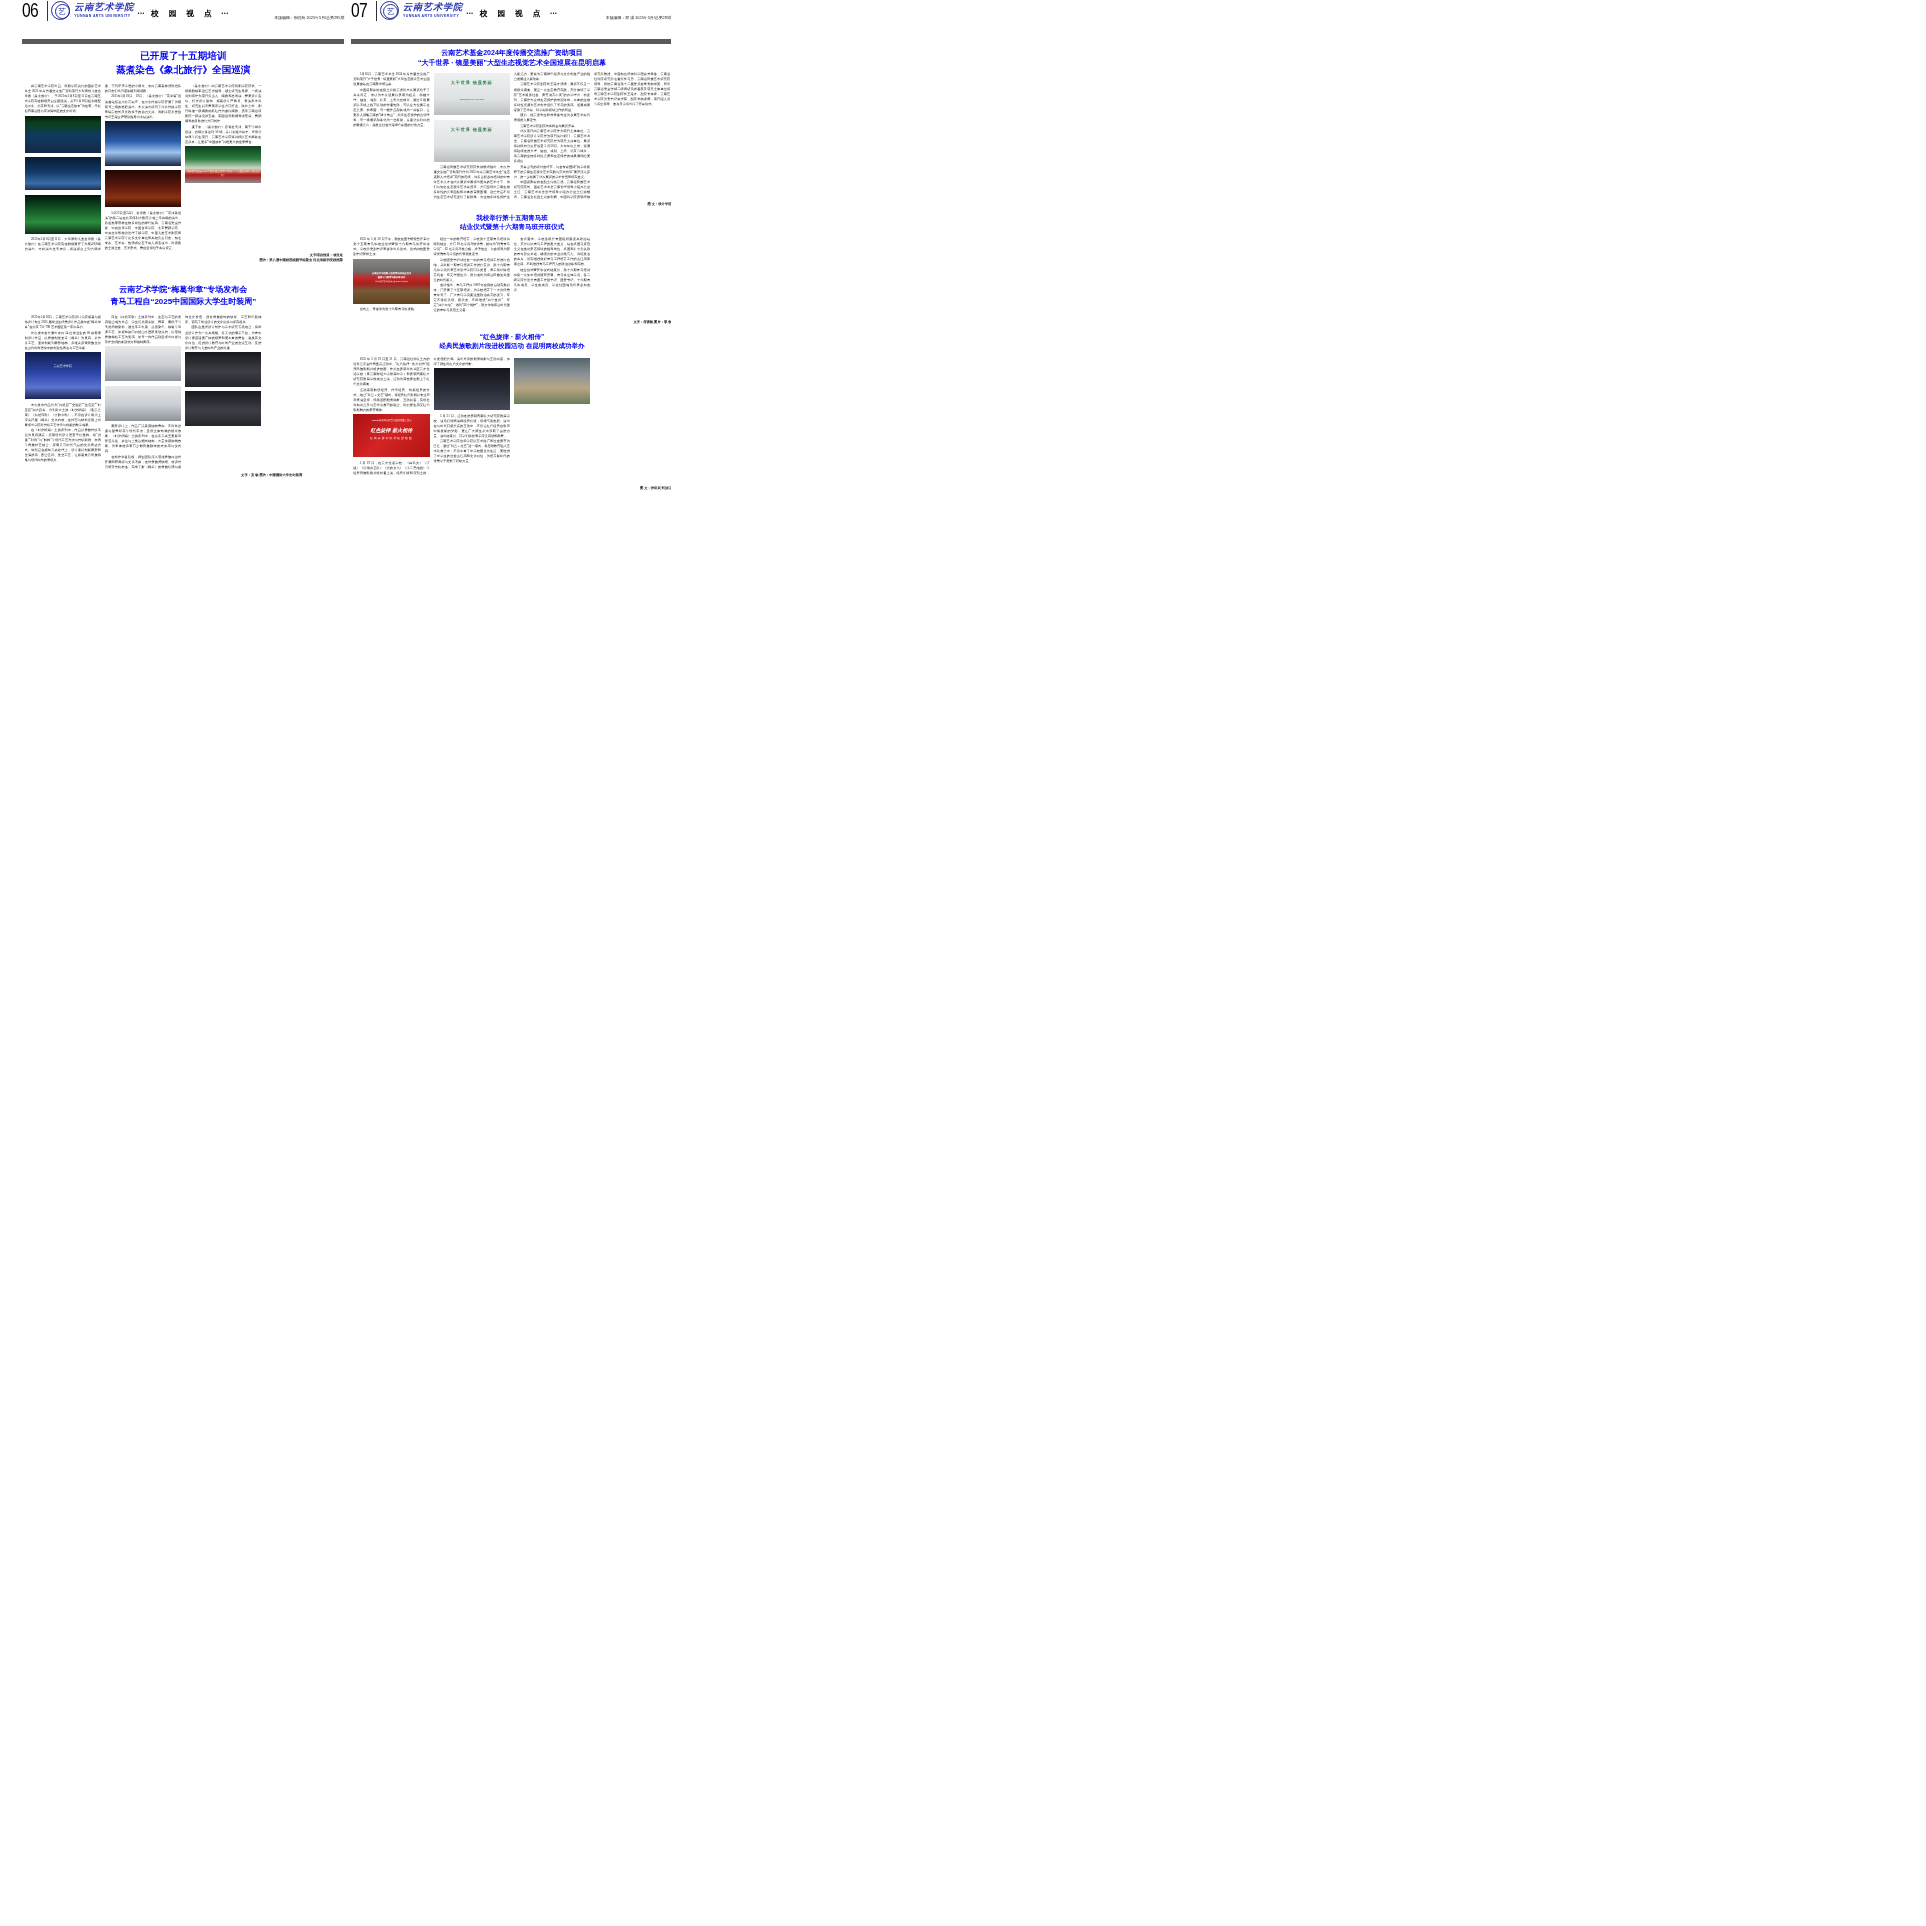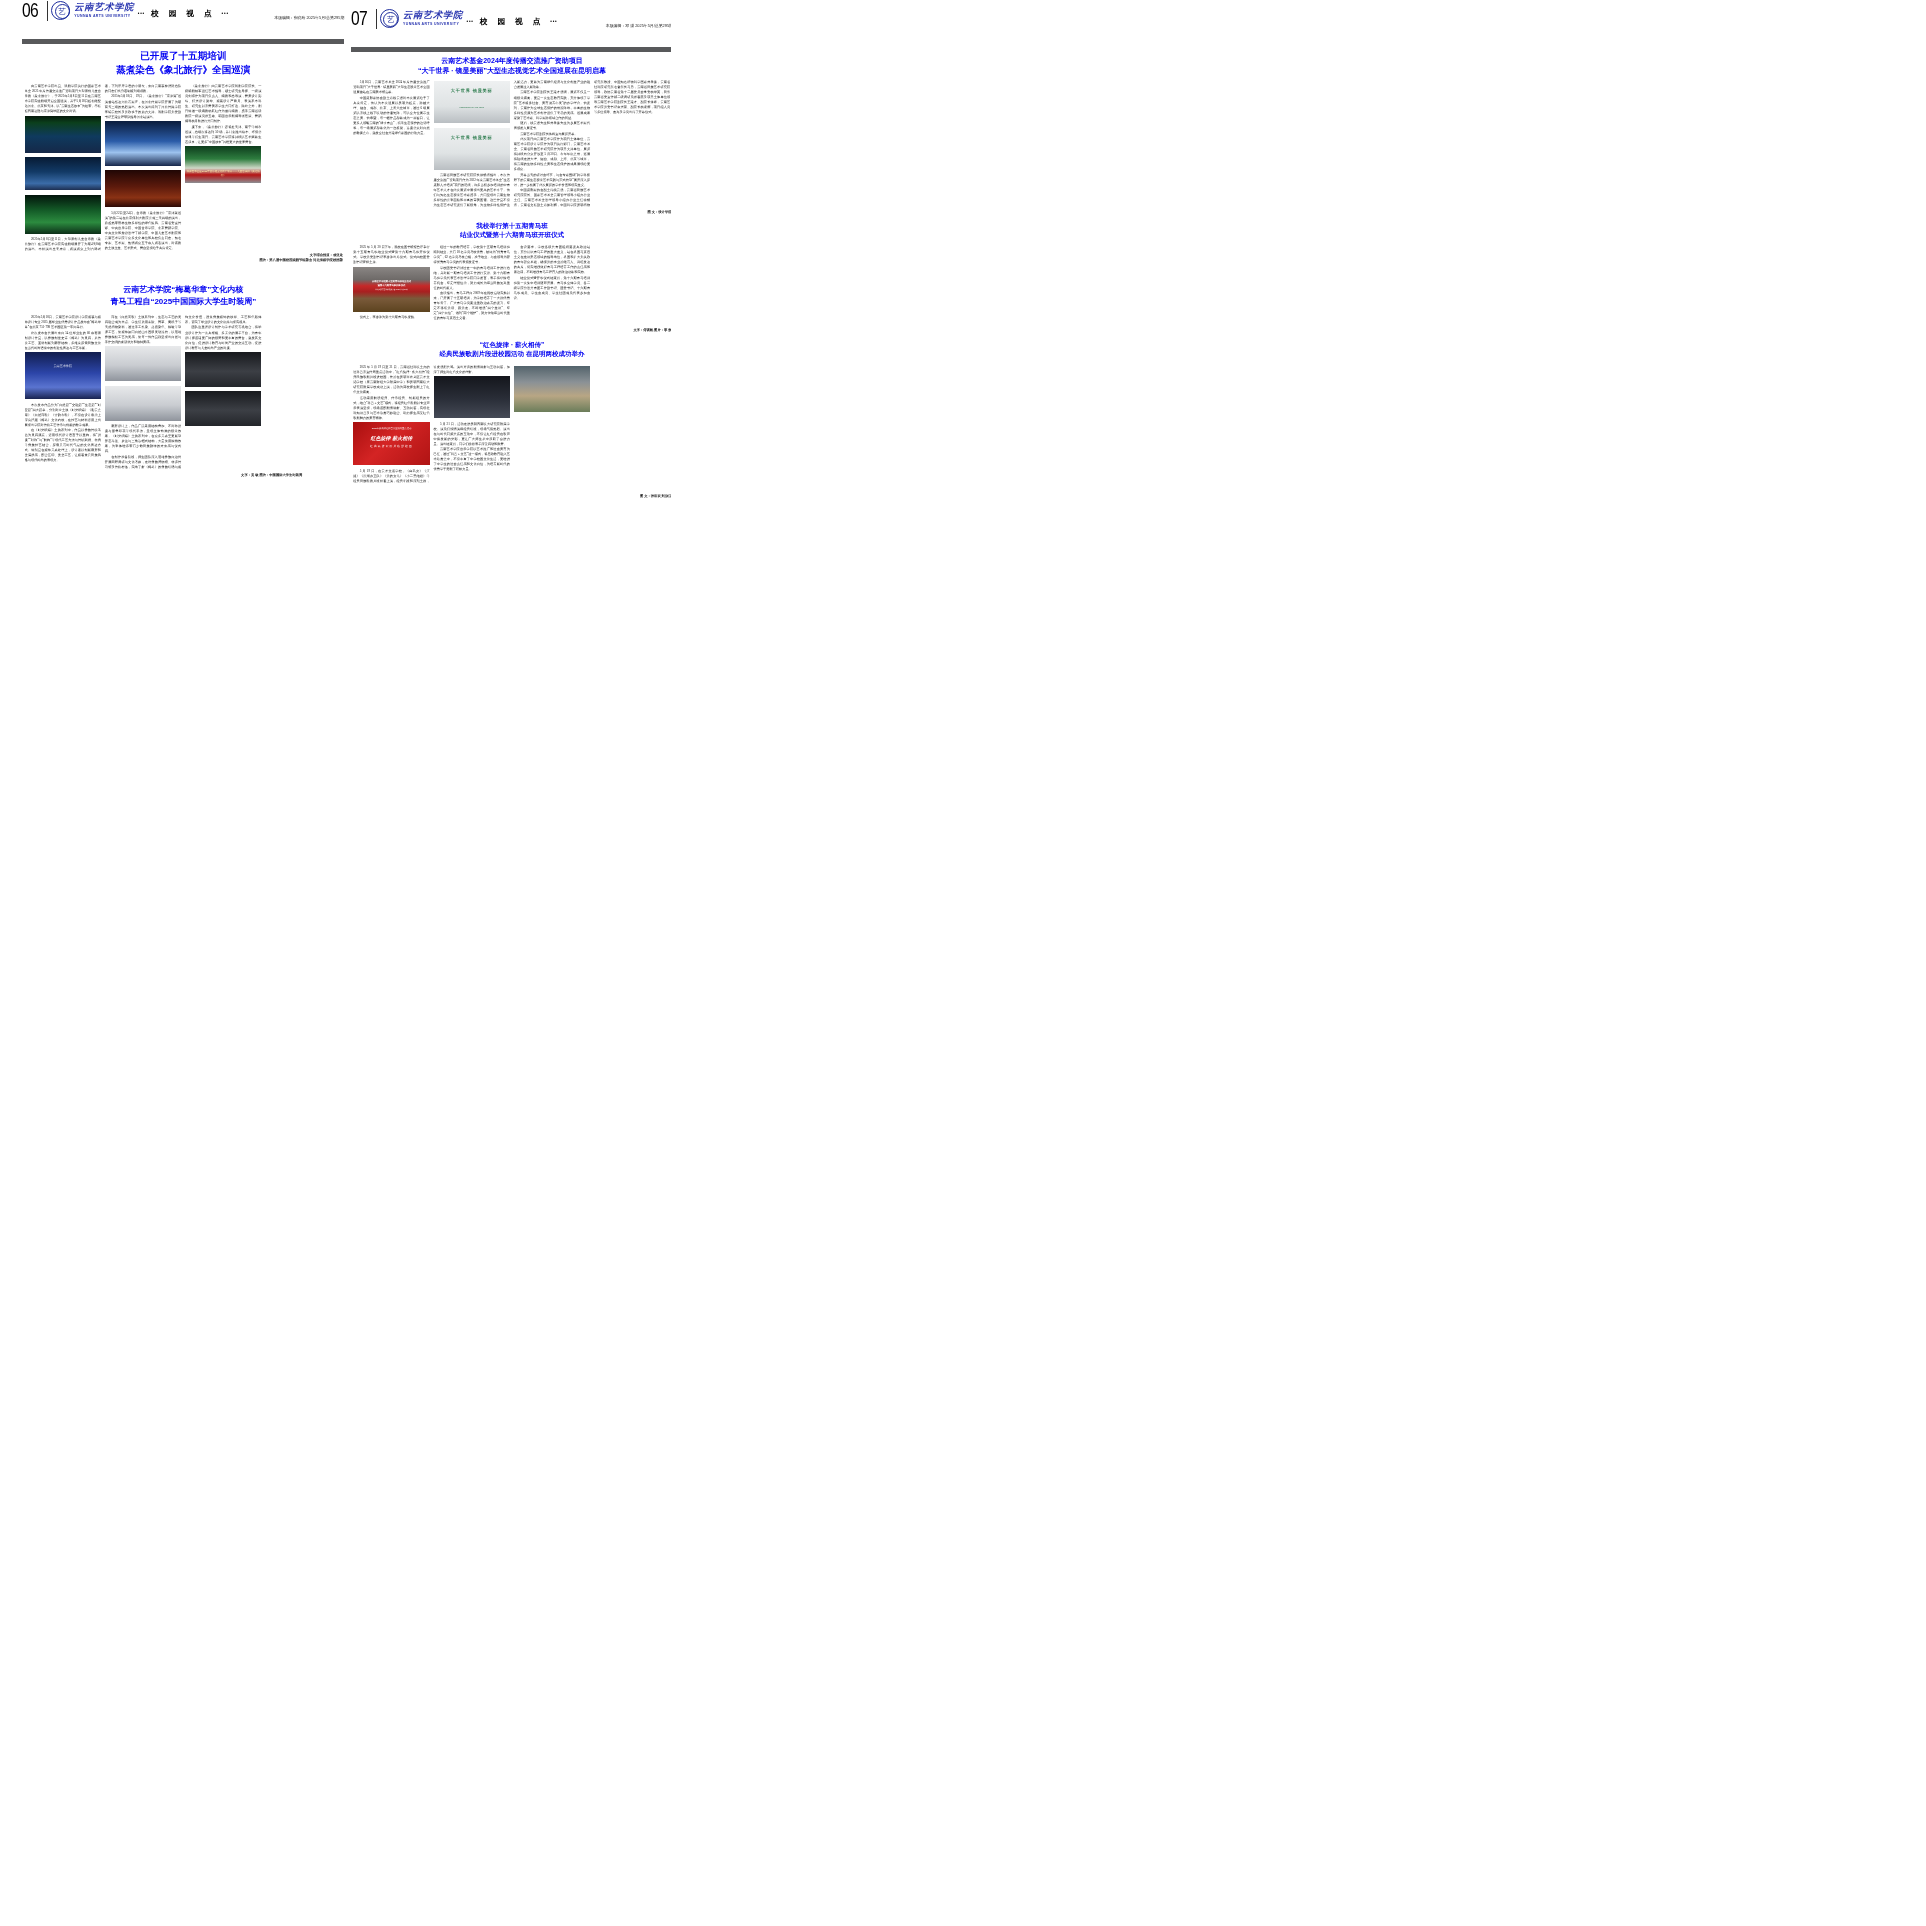--- a/index.html
+++ b/index.html
@@ -103,21 +103,21 @@
       <div class="ph p-curtain" style="height:37px;">
         <div class="ov" style="bottom:5.4px;font-size:2.5px;color:#ffe9a8;">国家艺术基金2025年度传播交流推广项目——儿童音乐剧《象北旅行》</div>
       </div>
     </div>
     <div class="credit" style="right:1.5px;top:253px;width:162px;">
       <div>文字综合报道：成亚龙</div>
       <div>图片：第八届中国校园戏剧节组委会  河北传媒学院校团委</div>
     </div>
 
     <div class="headline" style="top:284px;font-size:8px;">
-      <div>云南艺术学院“梅葛华章”文化内核</div>
+      <div>云南艺术学院“梅葛华章”专场发布会</div>
       <div>青马工程自“2025中国国际大学生时装周”</div>
     </div>
     <div class="flow c4" style="left:2.3px;top:315px;width:317px;height:157px;">
       <div>
           <p>2025年5月18日，云南艺术学院设计学院服装与服饰设计专业 2025 届毕业生优秀设计作品发布会“梅葛华章”在北京 751·798 艺术园区第一车间举行。</p>
           <p>此次发布会共展出来自 54 位毕业生的 60 余套原创设计作品，以彝族创世史诗《梅葛》为灵感，从传统工艺、面料创新到廓形结构，多维度探索民族文化在当代时尚语境中的创造性表达与工艺革新。</p>
         </div>
       <div class="ph p-blue-group" style="height:47px;">
         <div class="ov" style="top:11.6px;font-size:3.1px;opacity:.85;">云南艺术学院</div>
       </div>
@@ -134,21 +134,21 @@
           <p>团队注重把设计创作与学术研究有机结合，将毕业设计作为一次高规格、多元化的展示平台，为青年设计师搭建更广阔的视野和更丰富的舞台，激发其文化自信，促进设计教育与时尚产业的交流互动，促进设计教育与儿童时尚产业的对接。</p>
         </div>
       <div class="ph p-fashion-dark" style="height:35px;"></div>
       <div class="ph p-fashion-dark" style="height:35px;"></div>
     </div>
     <div class="credit" style="right:42px;top:473px;width:162px;">
       <div>文字：吴  敏   图片：中国国际大学生时装周</div>
     </div>
   </div>
 
-  <div class="page" style="left:351px;margin-top:8px;">
+  <div class="page" style="left:351px;">
     <div class="hdr">
       <div class="pageno">07</div>
       <div class="hdr-rule"></div>
       <div class="seal">
         <div class="seal-inner">艺</div>
       </div>
       <div class="uni-cn">云南艺术学院</div>
       <div class="uni-en">YUNNAN ARTS UNIVERSITY</div>
       <div class="section-title"><span class="dots">•••</span> <span>校 园 视 点</span> <span class="dots">•••</span></div>
       <div class="edition">本版编辑：邓  潇    2025年5月/总第295期</div>

